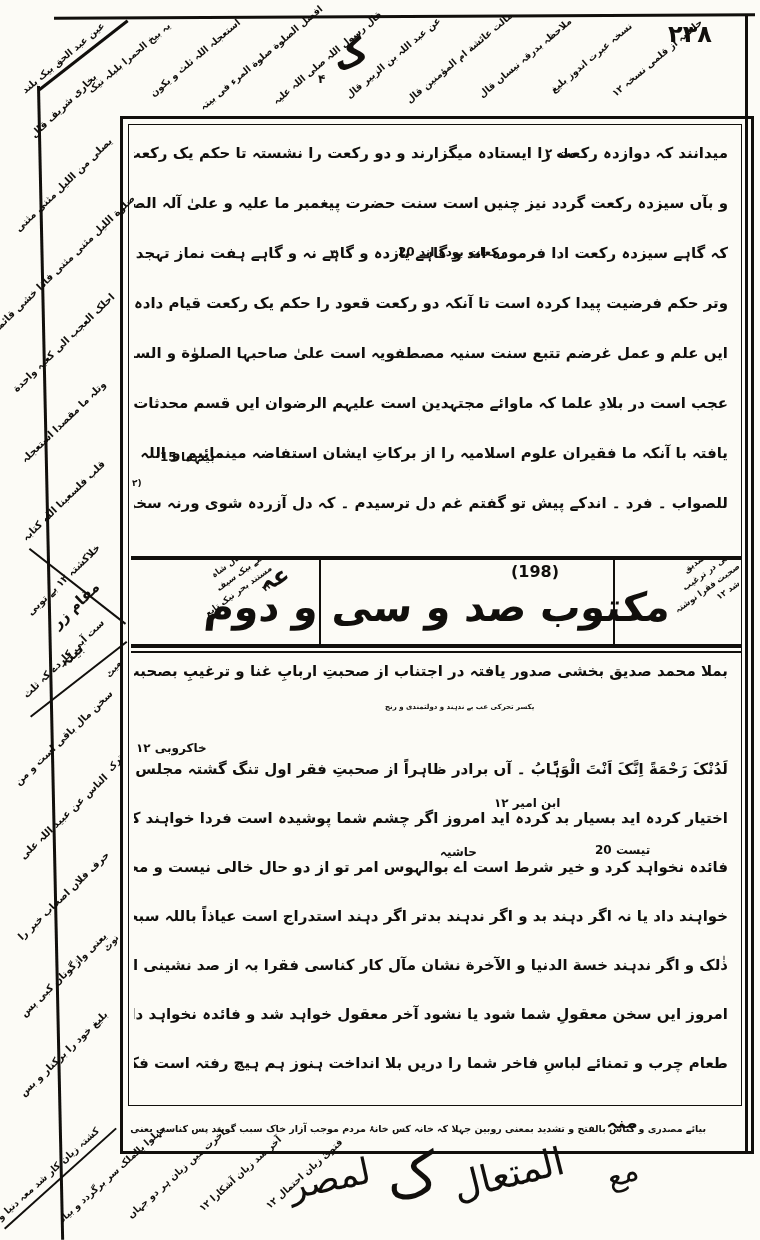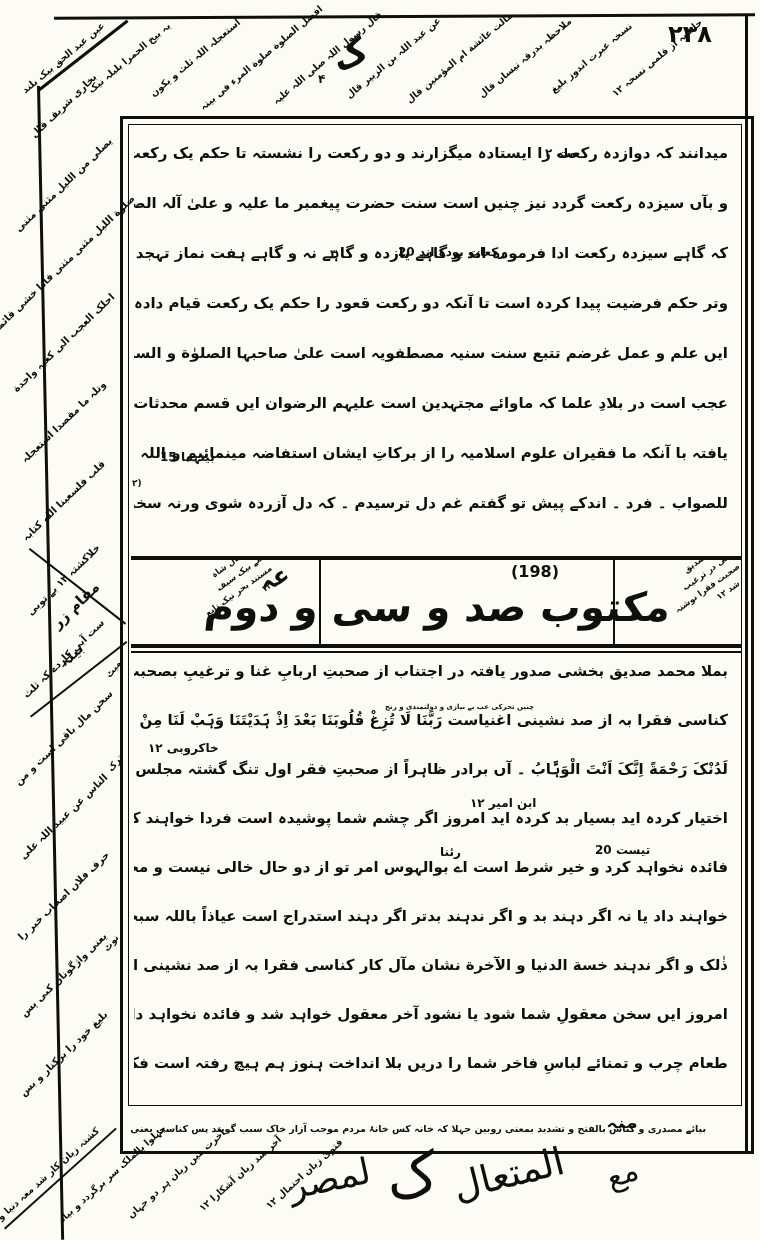--- a/index.html
+++ b/index.html
@@ -52,21 +52,21 @@
   
   .footnote{position:absolute; left:128px; top:1112px; width:612px; height:34px;
     direction:rtl; font-size:9.5px; font-weight:600; line-height:34px;
     white-space:nowrap; overflow:hidden; padding-right:34px; box-sizing:border-box;}
   .footnote-mark{position:absolute; left:610px; top:1114px; font-size:15px; font-weight:800;
     transform:scaleX(1.3); direction:rtl;}
   
   .gloss{position:absolute; direction:rtl; font-size:12px; font-weight:600; white-space:nowrap;}
   .g0{left:545px; top:146px;} .g1{left:330px; top:247px;} .g2{left:398px; top:245px;}
   .g3{left:160px; top:450px;} .g4{left:385px; top:703px; font-size:7px;}
-  .g5{left:136px; top:741px;margin-left:12px;} .g6{left:470px; top:796px;}
+  .g5{left:136px; top:741px;} .g6{left:494px; top:796px;}
   .g7{left:440px; top:845px;} .g8{left:595px; top:843px;}
   
   .m-note{position:absolute; direction:rtl; text-align:center; white-space:nowrap;
     font-size:10px; font-weight:600;}
   .top-note{width:170px; top:52px; left:calc(-22px + var(--i) * 66px);
     transform:rotate(-40deg); font-size:9.5px;}
   .left-note{width:215px; left:-44px; top:calc(100px + var(--i) * 79px);
     transform:rotate(-44deg);}
   .bottom-note{width:160px; top:1168px; left:calc(-32px + var(--i) * 64px);
     transform:rotate(-42deg); font-size:9.5px;}
@@ -154,41 +154,40 @@
         <div class="cell-note-line" style="--i: 1;">سخنے بیک سیف</div>
         <div class="cell-note-line" style="--i: 2;">مستند بحر نیک تابع</div>
         <div class="cell-note-line" style="--i: 3;">۱۲</div>
       </div>
     <div class="left-note-mark">عہ</div>
   </div>
 
   <div class="body-lines b2">
 
   <div class="body-line" style="--i: 0;">بملا محمد صدیق بخشی صدور یافتہ در اجتناب از صحبتِ اربابِ غنا و ترغیبِ بصحبتِ فقرا زیرا کہ</div>
-      <div class="body-line" style="--i: 1;">کناسی فقرا بہ از صد نشینی اغنیاست رَبَّنَا لَا تُزِغْ قُلُوبَنَا بَعْدَ اِذْ ہَدَیْتَنَا وَہَبْ لَنَا مِنْ</div>
       <div class="body-line" style="--i: 2;">لَدُنْکَ رَحْمَةً اِنَّکَ اَنْتَ الْوَہَّابُ ۔ آں برادر ظاہراً از صحبتِ فقر اول تنگ گشتہ مجلس اغنیا</div>
       <div class="body-line" style="--i: 3;">اختیار کردہ اید بسیار بد کردہ اید امروز اگر چشم شما پوشیدہ است فردا خواہند کشاد و غیر</div>
       <div class="body-line" style="--i: 4;">فائدہ نخواہد کرد و خیر شرط است اے بوالہوس امر تو از دو حال خالی نیست و مجلسِ اغنیا جمعیت</div>
       <div class="body-line" style="--i: 5;">خواہند داد یا نہ اگر دہند بد و اگر ندہند بدتر اگر دہند استدراج است عیاذاً باللہ سبحانہ من</div>
       <div class="body-line" style="--i: 6;">ذٰلک و اگر ندہند خسة الدنیا و الآخرة نشان مآل کار کناسی فقرا بہ از صد نشینی اغنیاست</div>
       <div class="body-line" style="--i: 7;">امروز ایں سخن معقولِ شما شود یا نشود آخر معقول خواہد شد و فائدہ نخواہد داشت آرزوے</div>
       <div class="body-line" style="--i: 8;">طعام چرب و تمنائے لباسِ فاخر شما را دریں بلا انداخت ہنوز ہم ہیچ رفتہ است فکر را اصل بکنید</div>
     </div>
 
   <div class="footnote">بیائے مصدری و کناس بالفتح و تشدید بمعنی روبین جہلا کہ خانہ کس خانۂ مردم موجب آزار خاک سبب گویند پس کناسی یعنی خاکروبی بود ۱۲</div>
   <div class="footnote-mark">منہ</div>
 
   <span class="gloss g0">ملہ ۲</span>
   <span class="gloss g1">۳</span>
   <span class="gloss g2">رکعات بودہ اند 20</span>
   <span class="gloss g3">بینہما 15</span>
-  <span class="gloss g4">چنیں تحرکی عب بے نیازی و دولتمندی و رنج</span>
+  <span class="gloss g4">یکسر تحرکی عب بے ندہند و دولتمندی و رنج</span>
   <span class="gloss g5">خاکروبی ۱۲</span>
   <span class="gloss g6">ابن امیر ۱۲</span>
-  <span class="gloss g7">رئنا</span>
+  <span class="gloss g7">حاشیہ</span>
   <span class="gloss g8">تیست 20</span>
 
   <div>
 
   <div class="m-note left-note" style="--i: 0;">بخاری شریف قال</div>
       <div class="m-note left-note" style="--i: 1;">یصلی من اللیل مثنی مثنی</div>
       <div class="m-note left-note" style="--i: 2;">صلوة اللیل مثنی مثنی فاذا خشی قائمہ</div>
       <div class="m-note left-note" style="--i: 3;">احلک العجب الی کعبہ واحدة</div>
       <div class="m-note left-note" style="--i: 4;">وتلہ ما مقصدا استعجلہ</div>
       <div class="m-note left-note" style="--i: 5;">قلب فلسعبنا اللہ کتابہ</div>

